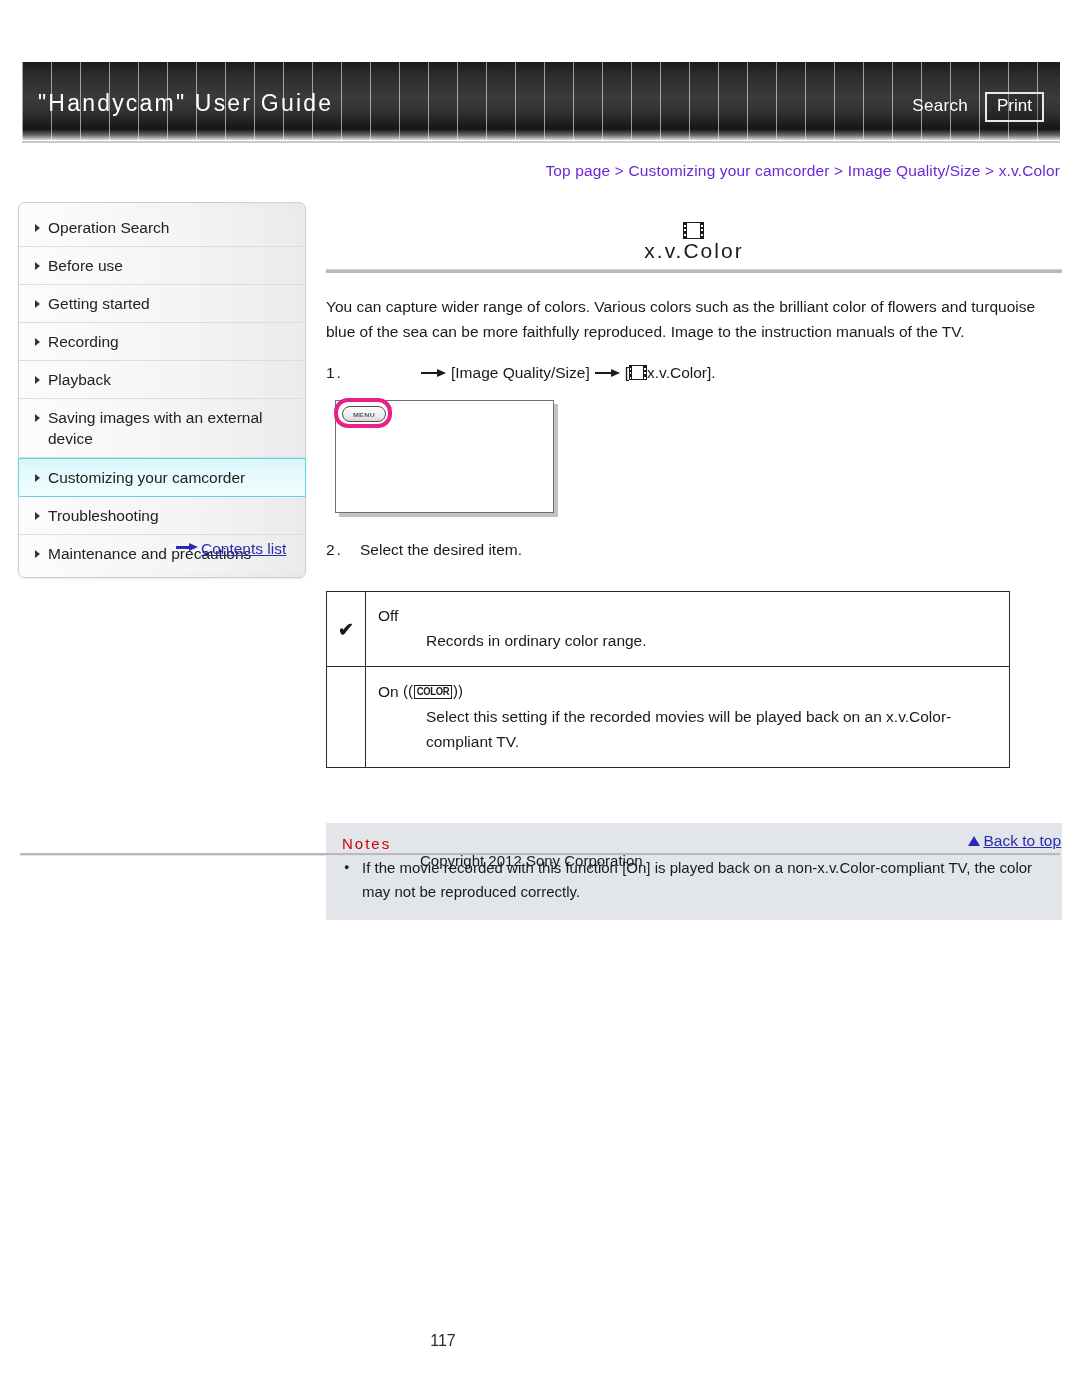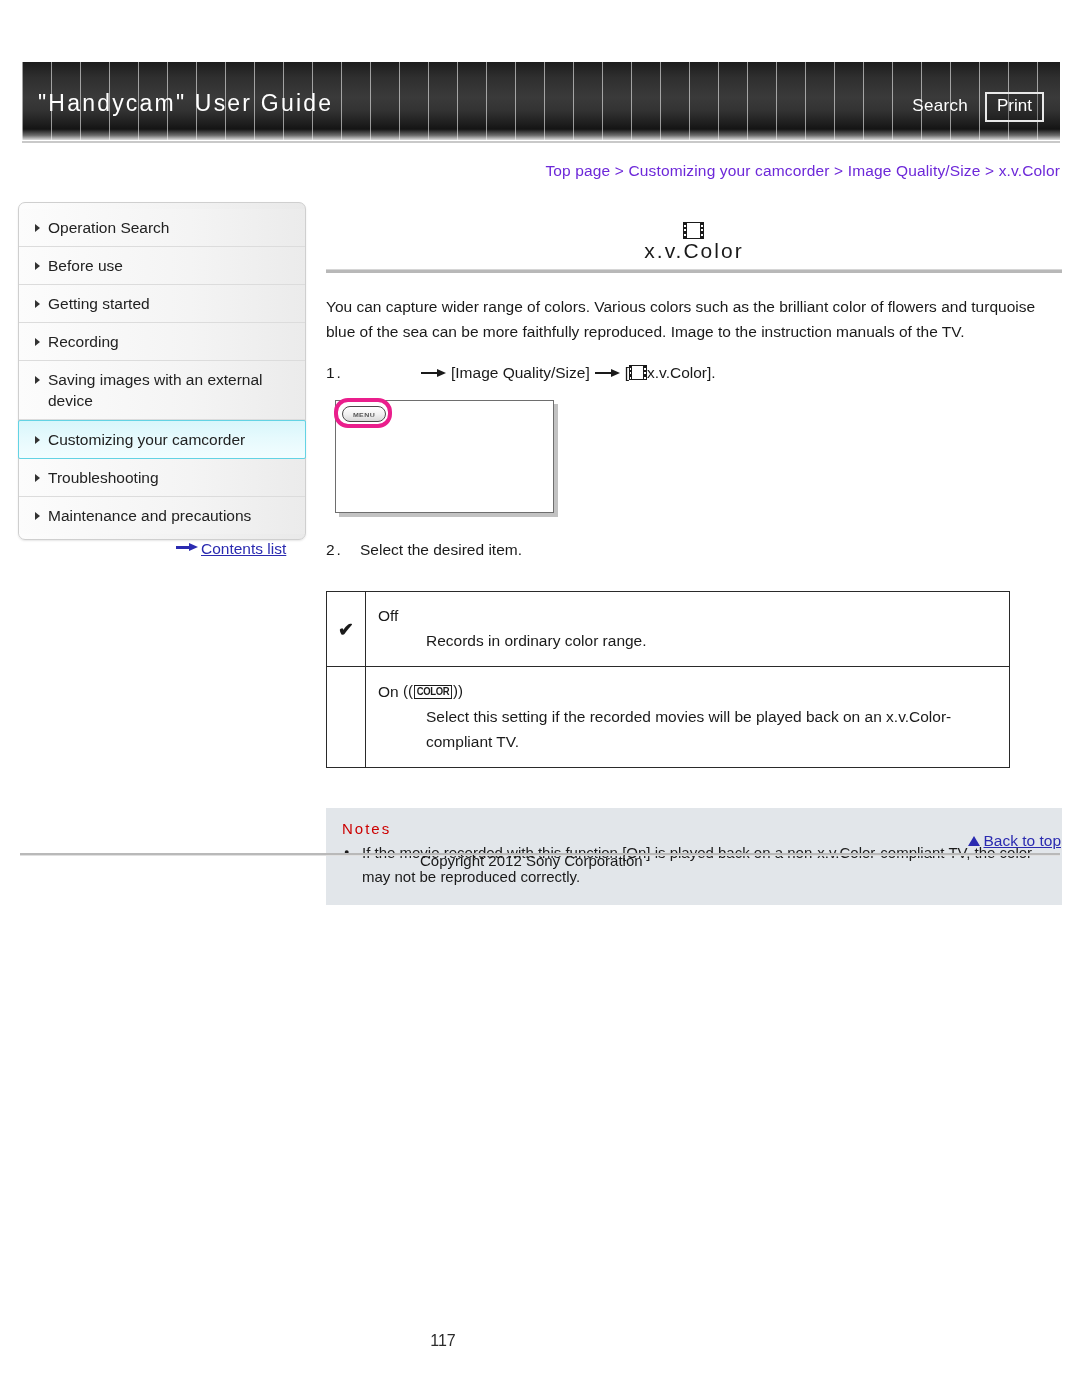--- a/index.html
+++ b/index.html
@@ -345,21 +345,21 @@
     letter-spacing: -0.4px;
     line-height: 12px;
     vertical-align: 2px;
     background: #fff;
     transform: scaleX(0.95);
   }
   .paren-l, .paren-r { font-size: 15px; vertical-align: 1px; }
 
   
   .notes {
-    margin-top: 40px;
+    margin-top: 55px;
     width: 736px;
     background: #e2e6ea;
     padding: 12px 16px 16px 16px;
     box-sizing: border-box;
   }
   .notes-title {
     color: #cc0000;
     font-size: 15px;
     letter-spacing: 2px;
     margin: 0 0 4px 0;
@@ -445,20 +445,23 @@
     <span>Operation Search</span>
   </div>
   <div class="nav-item">
     <span>Before use</span>
   </div>
   <div class="nav-item">
     <span>Getting started</span>
   </div>
   <div class="nav-item">
     <span>Recording</span>
+  </div>
+  <div class="nav-item">
+    <span>Playback</span>
   </div>
   <div class="nav-item">
     <span>Saving images with an external device</span>
   </div>
   <div class="nav-item active">
     <span>Customizing your camcorder</span>
   </div>
   <div class="nav-item">
     <span>Troubleshooting</span>
   </div>

